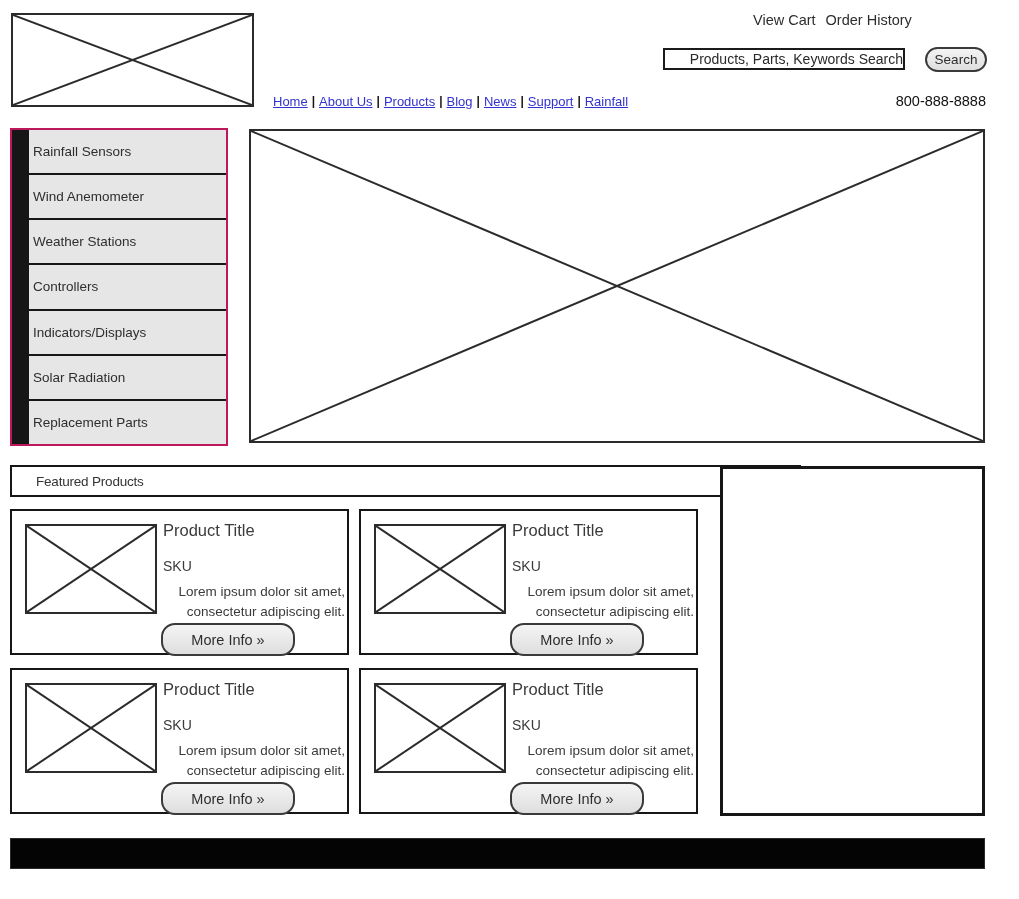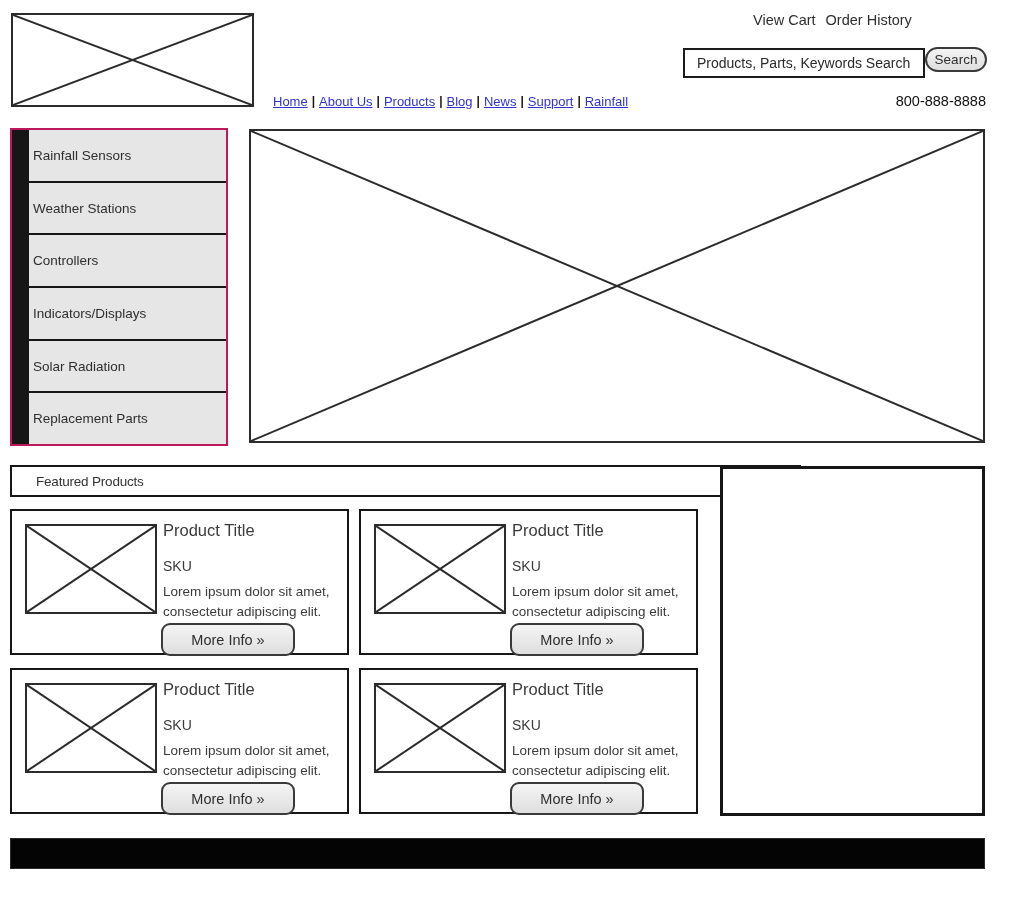--- a/index.html
+++ b/index.html
@@ -1,37 +1,37 @@
 <!DOCTYPE html>
 <html><head>
 <meta charset="utf-8">
 <style>
   html, body { margin:0; padding:0; }
   body {
     width:1019px; height:899px; position:relative; background:#ffffff;
     font-family:"Liberation Sans", sans-serif; color:#222;
     overflow:hidden;
   }
-  .abs { position:absolute; box-sizing:border-box; }
+  .abs { position:absolute; box-sizing:border-box;text-align:right; }
 
   
   .xbox { border:2px solid #2b2b2b; background:#fff; }
   .xbox svg { display:block; width:100%; height:100%; }
 
   
   .logo { left:11px; top:13px; width:243px; height:94px; }
 
   .cart-links {
     left:753px; top:12px; width:160px; height:18px;
     display:flex; gap:10px; font-size:14.5px; color:#2d2d2d; white-space:nowrap;
   }
   .cart-links span { cursor:pointer; }
 
   .search-input {
-    left:683px; top:48px; width:242px; height:30px;
+    left:663px; top:48px; width:242px; height:22px;
     border:2px solid #1b1b1b; font-family:"Liberation Sans", sans-serif;
     font-size:14px; padding:0 0 0 12px; color:#2a2a2a; outline:none; border-radius:0;
   }
   .search-input::placeholder { color:#2a2a2a; opacity:1; }
 
   .pill-btn {
     border:2px solid #3a3a3a; border-radius:14px;
     background:linear-gradient(#f4f4f4, #dedede);
     color:#2d2d2d; font-family:"Liberation Sans", sans-serif;
     display:flex; align-items:center; justify-content:center;
@@ -72,21 +72,21 @@
   .card {
     width:339px; height:146px; border:2px solid #161616; background:#fff;
   }
   .card .img { position:absolute; left:13px; top:13px; width:132px; height:90px; }
   .card .title { position:absolute; left:151px; top:10px; font-size:16.5px; color:#3a3a3a; }
   .card .sku { position:absolute; left:151px; top:47px; font-size:14px; color:#3a3a3a; }
   .card .desc {
     position:absolute; left:151px; top:71px; width:182px;
     font-size:13.5px; line-height:20px; color:#3a3a3a;
   }
-  .card .more { position:absolute; left:149px; top:112px; width:130px; height:29px; font-size:14.5px;border-radius:9px; }
+  .card .more { position:absolute; left:149px; top:112px; width:130px; height:29px; font-size:14.5px; }
 
   
   .promo-box { left:720px; top:466px; width:265px; height:350px; border:3px solid #161616; background:#fff; }
 
   
   .footer-bar { left:10px; top:838px; width:975px; height:31px; background:#040404; border:1px solid #2b2b2b; }
 </style>
 </head>
 <body>
 
@@ -119,20 +119,21 @@
   <span class="sep">|</span>
   <a>Support</a>
   <span class="sep">|</span>
   <a>Rainfall</a>
 </nav>
 
 <div class="abs phone">800-888-8888</div>
 
 <div class="abs sidebar">
   <div class="sidebar-item">Rainfall Sensors</div>
+  <div class="sidebar-item">Wind Anemometer</div>
   <div class="sidebar-item">Weather Stations</div>
   <div class="sidebar-item">Controllers</div>
   <div class="sidebar-item">Indicators/Displays</div>
   <div class="sidebar-item">Solar Radiation</div>
   <div class="sidebar-item">Replacement Parts</div>
 </div>
 
 <div class="abs xbox hero">
   <svg>
       <line x1="0" y1="0" x2="100%" y2="100%" stroke="#2b2b2b" stroke-width="2"></line>

